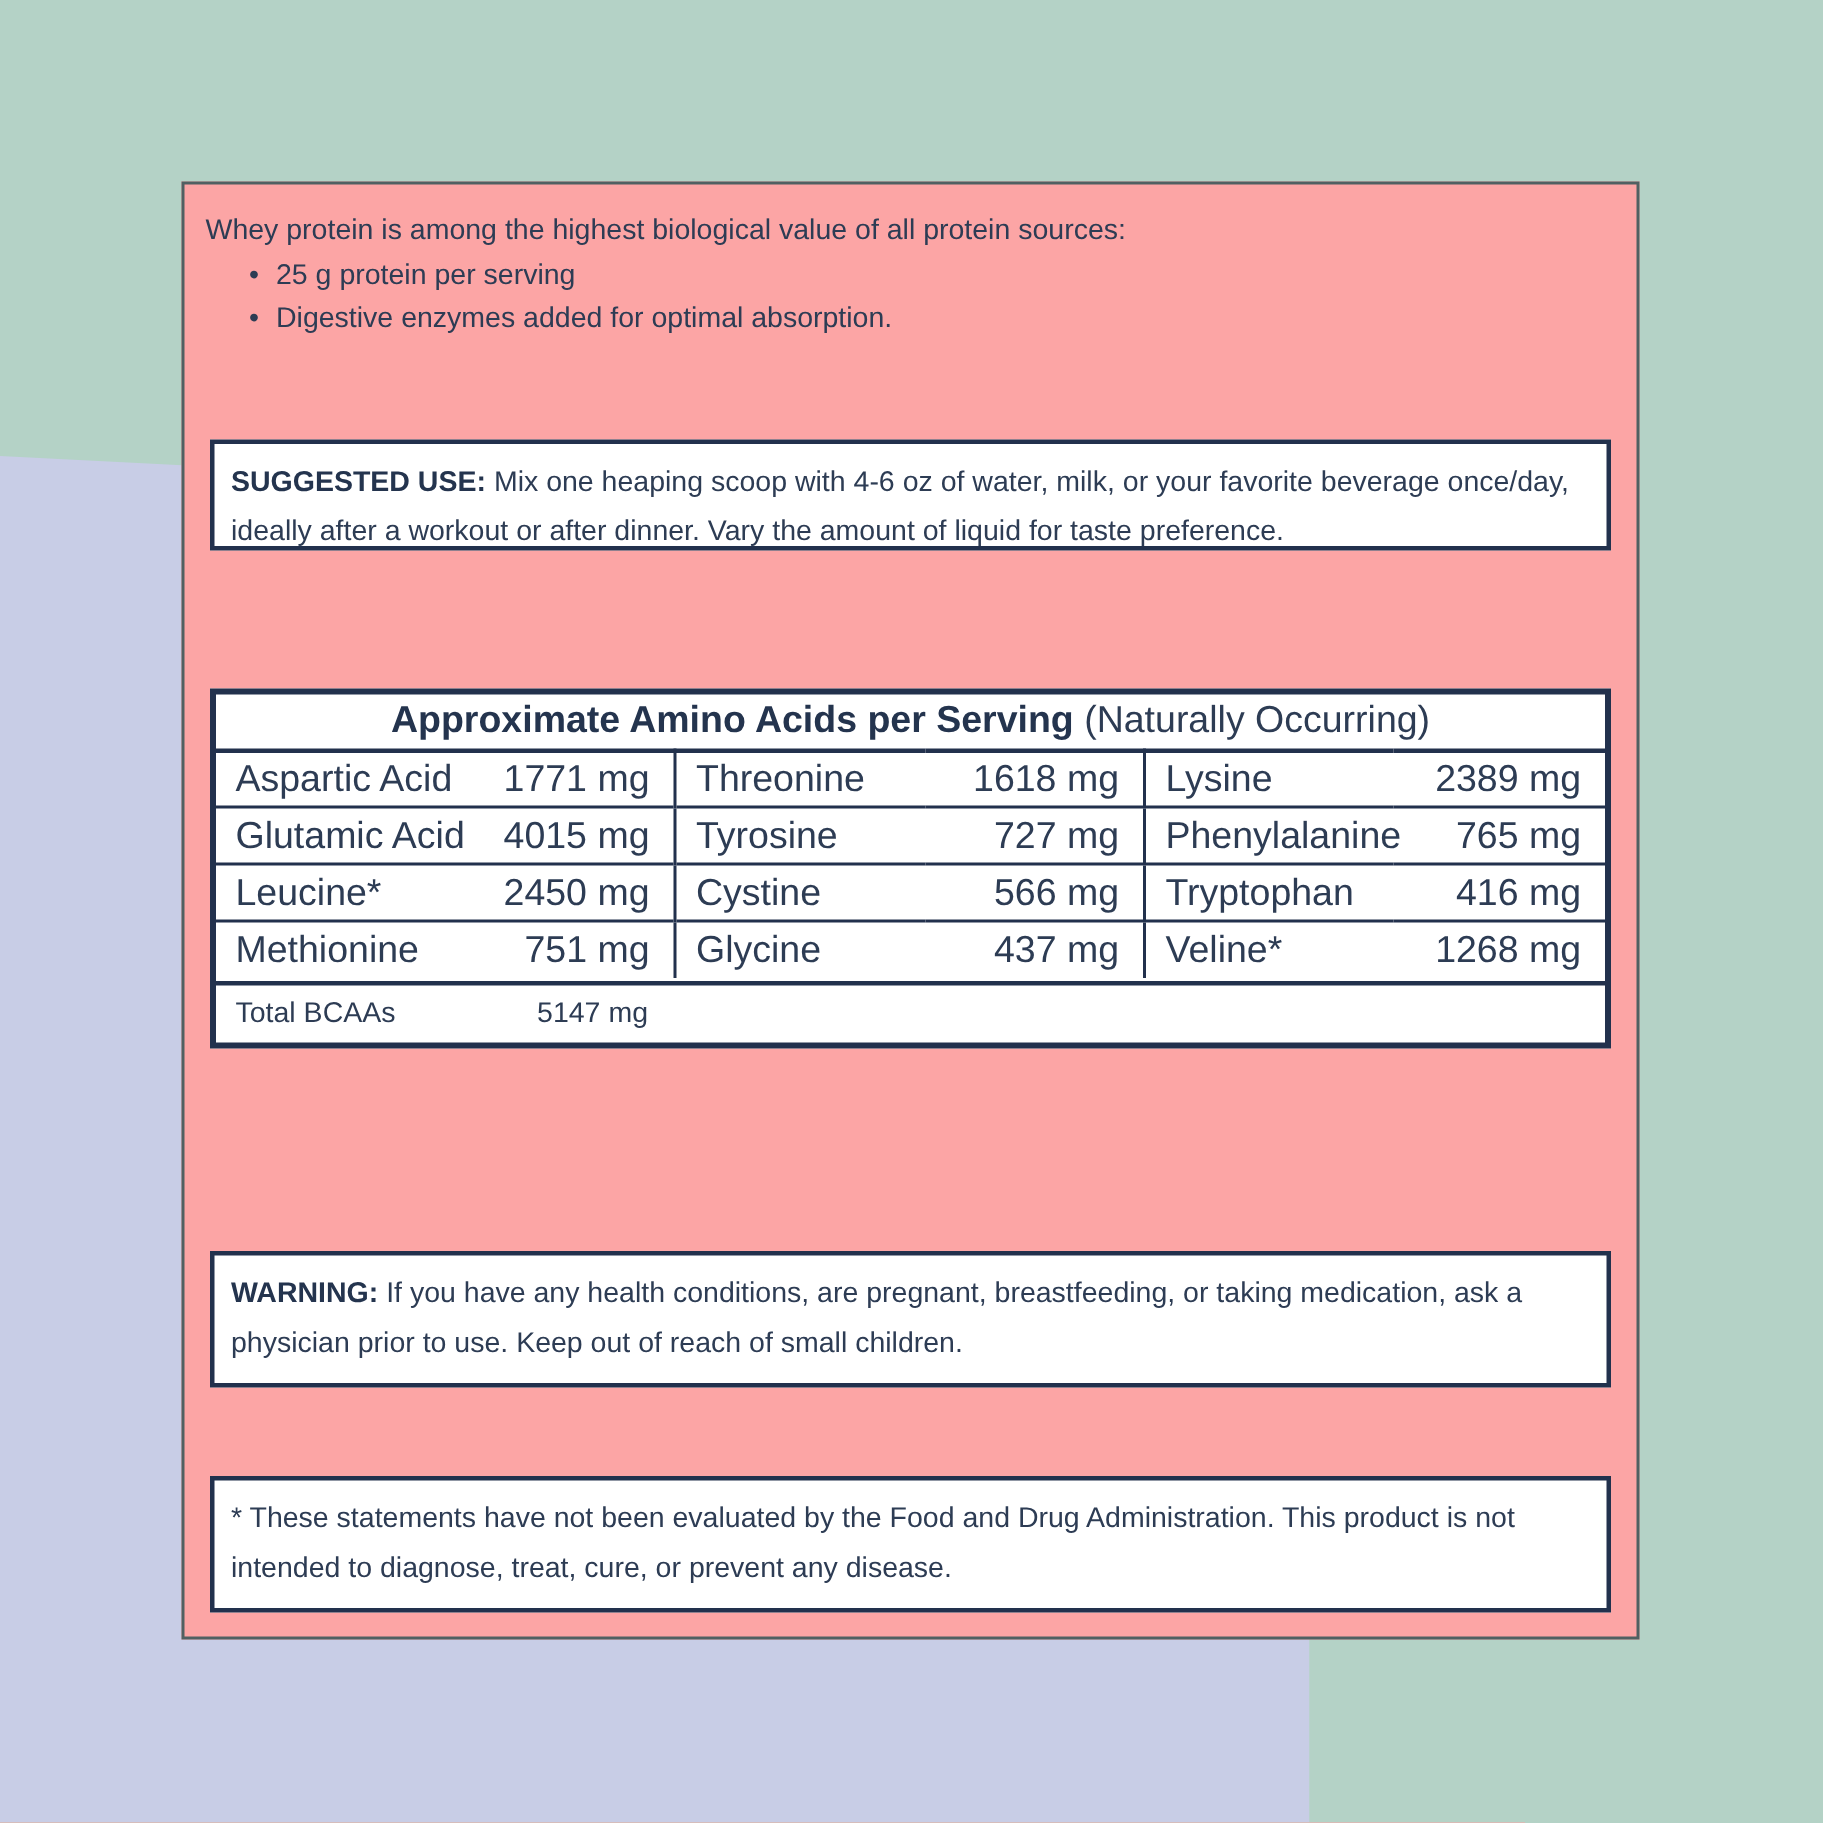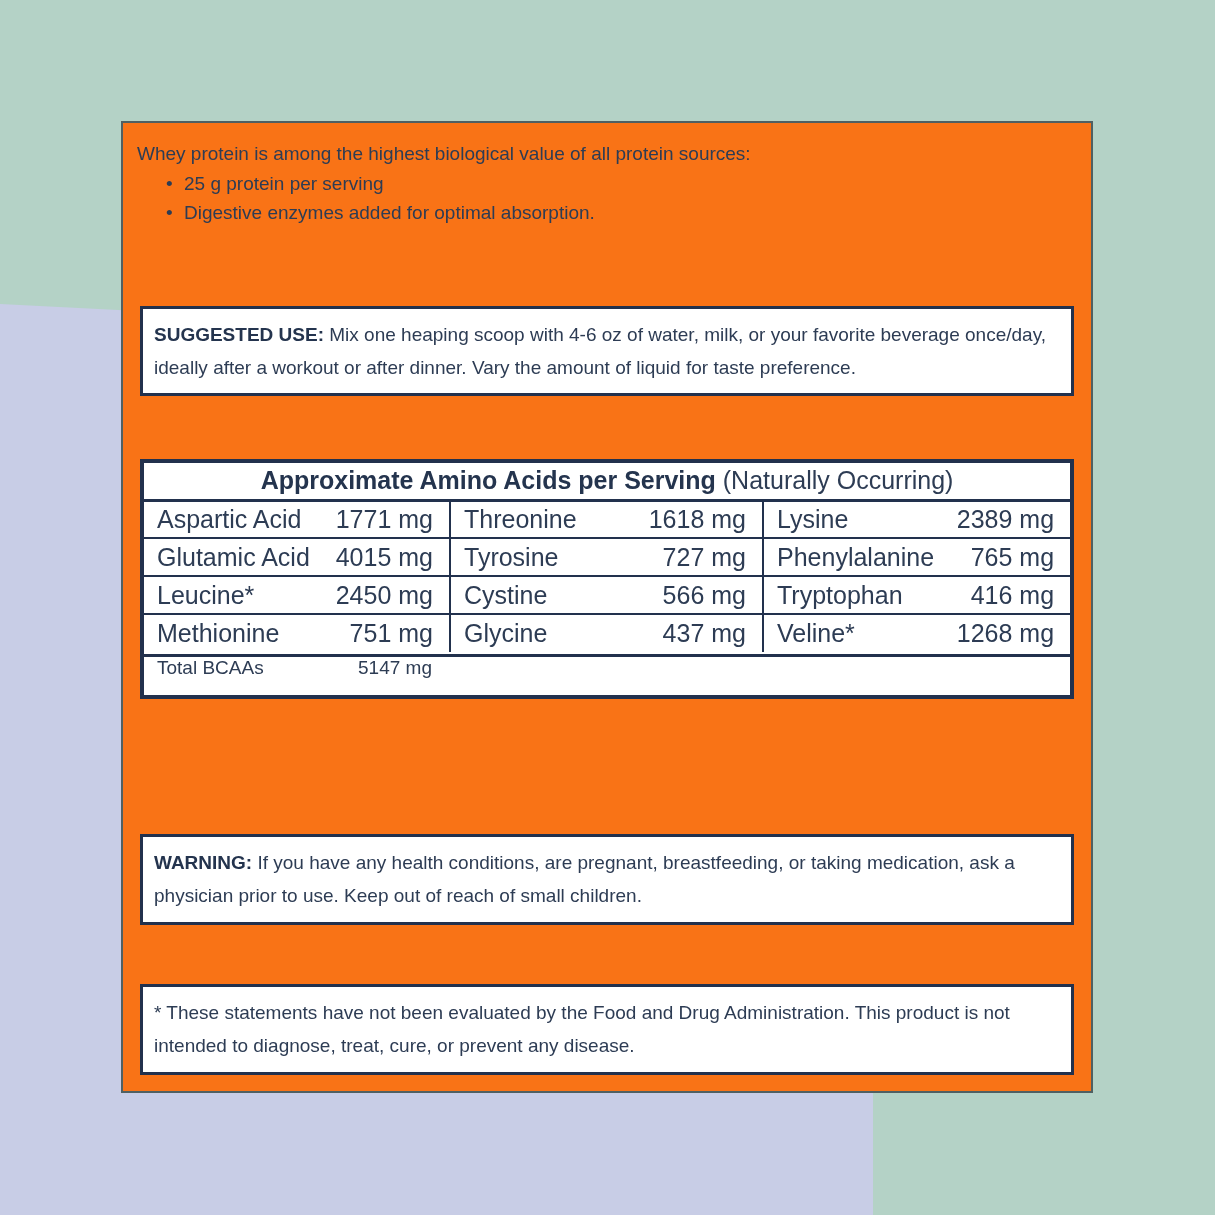--- a/index.html
+++ b/index.html
@@ -13,21 +13,21 @@
   .lavender-shape {
     position: absolute;
     inset: 0;
     background: #c8cde6;
     clip-path: polygon(0 304px, 873px 348px, 873px 100%, 0 100%);
   }
   .label-card {
     position: absolute;
     left: 121px; top: 121px;
     width: 972px; height: 972px;
-    background: #f97316;
+    background: #fca5a5;
     border: 2px solid #506062;
     color: #2d3c54;
   }
   
   .intro {
     position: absolute;
     left: 14px; top: 16px;
     width: 900px;
     font-size: 19px;
     line-height: 29px;
@@ -47,21 +47,21 @@
     left: 17px;
     width: 934px;
     border: 3px solid #22314d;
     background: #ffffff;
     font-size: 19px;
     line-height: 33px;
     padding: 9px 11px;
     color: #2d3c54;
   }
   .info-box b { font-weight: bold; color: #24344e; }
-  .box-suggested  { top: 183px; height: 90px; }
+  .box-suggested  { top: 170px; height: 74px; }
   .box-warning    { top: 711px; height: 91px; }
   .box-disclaimer { top: 861px; height: 91px; }
   
   .amino-box {
     position: absolute;
     left: 17px; top: 336px;
     width: 934px;
     border: 4px solid #22314d;
     background: #ffffff;
   }
@@ -80,21 +80,21 @@
     padding: 0;
   }
   .amino-box th .t-bold { font-weight: bold; color: #24344e; }
   .amino-box td { height: 38px; padding: 0; }
   .amino-box td.name  { text-align: left;  padding-left: 13px; }
   .amino-box td.value { text-align: right; padding-right: 16px; }
   .amino-box td.sep   { border-right: 2px solid #22314d; }
   .amino-box tr.data + tr.data td { border-top: 2px solid #22314d; }
   .total-row {
     display: flex;
-    align-items: flex-start;
+    align-items: center;
     height: 41px;
     border-top: 3px solid #22314d;
     margin-top: 2px;
     font-size: 19px;
     color: #2d3c54;
   }
   .total-row .t-name  { width: 166px; padding-left: 13px; }
   .total-row .t-value { width: 122px; text-align: right; }
 </style>
 </head>

